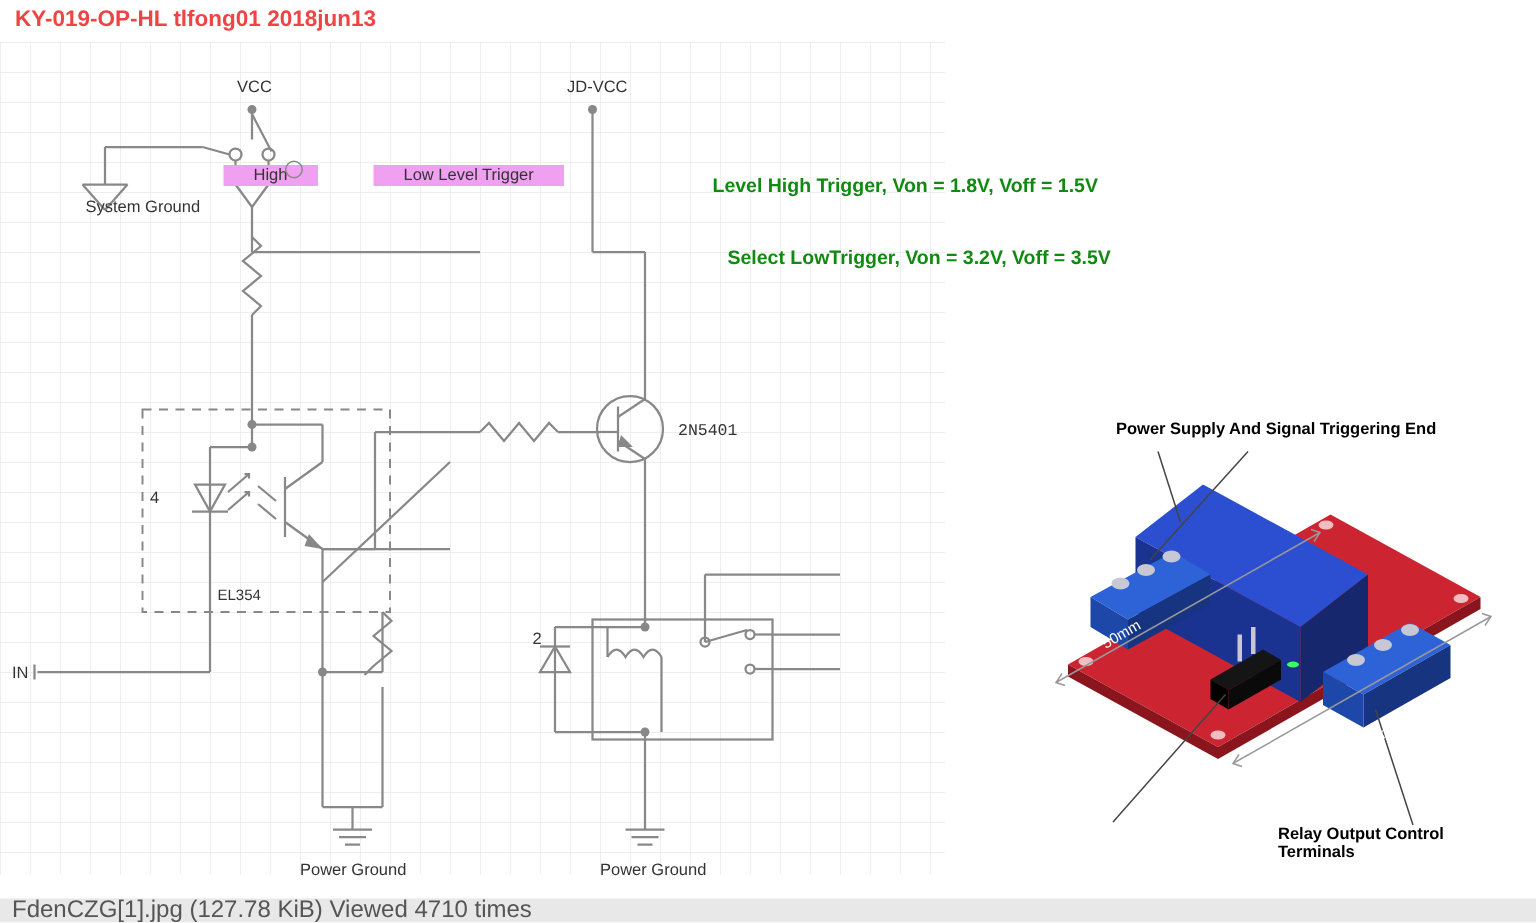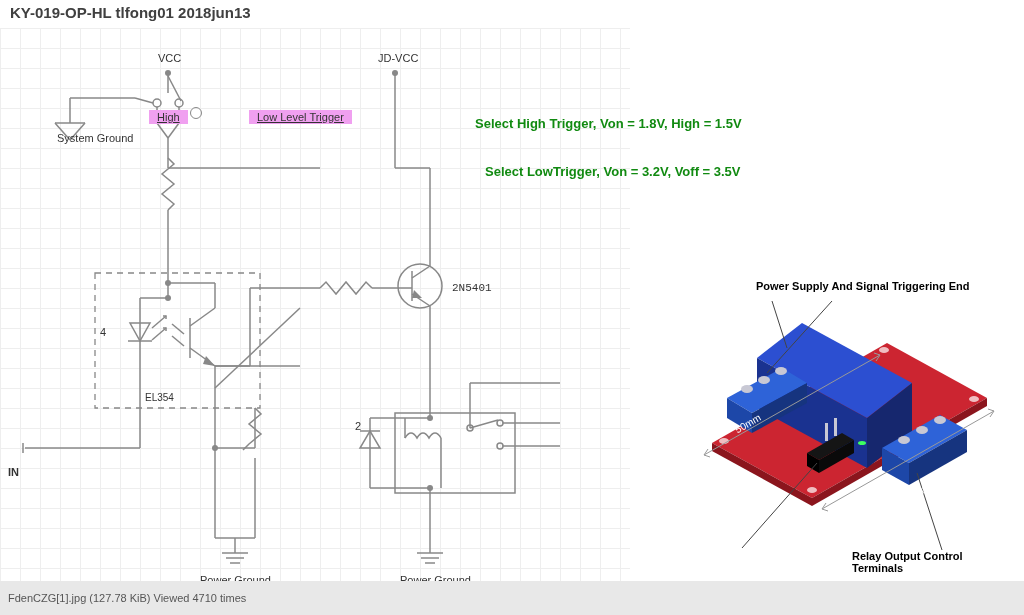--- a/index.html
+++ b/index.html
@@ -1,31 +1,31 @@
 <!DOCTYPE html>
 <html><head>
 <meta charset="utf-8">
 <style>
 * { margin:0; padding:0; box-sizing:border-box; }
 body { width:1024px; height:615px; background:#fff; font-family:Arial,Helvetica,sans-serif; position:relative; overflow:hidden; }
 
-.title { position:absolute; top:4px; left:10px; color:#404040; font-weight:700; font-size:15px; }
-.status { position:absolute; bottom:0; left:0; right:0; height:34px; background:#e8e8e8; color:#555; font-size:11px; padding-left:8px; display:flex; align-items:center; }
+.title { position:absolute; top:4px; left:10px; color:#ef4444; font-weight:700; font-size:15px; }
+.status { position:absolute; bottom:0; left:0; right:0; height:16px; background:#e8e8e8; color:#555; font-size:16px; padding-left:8px; display:flex; align-items:center; }
 
 .grid { position:absolute; left:0; top:28px; width:630px; height:555px;
   background-image:
     linear-gradient(#eee 1px,transparent 1px),
     linear-gradient(90deg,#eee 1px,transparent 1px);
   background-size:20px 20px;
 }
 
 .label { position:absolute; font-size:11px; color:#333; }
 .note { position:absolute; color:#118a11; font-weight:700; font-size:13px; }
 
-.hl-pill { background:#f0a0f0; padding:1px 8px;text-decoration:underline; }
+.hl-pill { background:#f0a0f0; padding:1px 20px; }
 
 .schematic { position:absolute; left:0; top:28px; width:630px; height:555px; }
 .wire { stroke:#888; stroke-width:1.5; fill:none; }
 .dot { fill:#888; }
 .dash { stroke:#888; stroke-width:1.3; stroke-dasharray:6 5; fill:none; }
 
 .photo { position:absolute; right:22px; top:288px; width:330px; height:280px; }
 .photo-lbl { position:absolute; font-size:11px; color:#000; }
 .pink { background:#f7b6f7; padding:0 2px; }
 .bold { font-weight:700; }
@@ -198,33 +198,33 @@
   <line class="wire" x1="515" y1="418" x2="560" y2="418"></line>
   <line class="wire" x1="470" y1="385" x2="470" y2="355"></line>
   <line class="wire" x1="470" y1="355" x2="560" y2="355"></line>
 
   <line class="wire" x1="430" y1="390" x2="430" y2="390"></line>
 </svg>
 
 <div class="label" style="left:158px; top:52px;text-align:right;">VCC</div>
 <div class="label" style="left:378px; top:52px;">JD-VCC</div>
 <div class="label" style="left:28px; top:132px;margin-left:29px;">System Ground</div>
-<div class="label" style="left:8px; top:466px;font-weight:bold;">IN</div>
+<div class="label" style="left:8px; top:443px;">IN</div>
 <div class="label" style="left:145px; top:392px; font-size:10px;">EL354</div>
 <div class="label" style="left:100px; top:326px;">4</div>
 <div class="label" style="left:355px; top:420px;">2</div>
 <div class="label" style="left:452px; top:282px;font-family:Liberation Mono, monospace;">2N5401</div>
 <div class="label" style="left:200px; top:574px;">Power Ground</div>
 <div class="label" style="left:400px; top:574px;">Power Ground</div>
 
 <span class="label hl-pill" style="left:149px; top:110px;">High</span>
 <span class="label hl-pill" style="left:206px; top:110px;margin-left:43px;">Low Level Trigger</span>
 <span style="position:absolute; left:190px; top:107px; width:12px; height:12px; border:1.5px solid #888; border-radius:50%;"></span>
 
-<div class="note" style="left:475px; top:116px;">Select High Trigger, Von = 1.8V, High = 1.5V</div>
+<div class="note" style="left:475px; top:116px;">Level High Trigger, Von = 1.8V, Voff = 1.5V</div>
 <div class="note" style="left:485px; top:164px;">Select LowTrigger, Von = 3.2V, Voff = 3.5V</div>
 
 <div class="photo">
   <svg viewBox="0 0 330 280" width="330" height="280">
 
     <g transform="translate(40,35)">
 
       <polygon class="pcb" points="0,120 175,20 275,75 100,175"></polygon>
 
       <polygon class="pcb-dark" points="0,120 100,175 100,183 0,128"></polygon>
@@ -277,21 +277,21 @@
       <polyline class="dim-line" points="276,86 282,88 278,94"></polyline>
       <polyline class="dim-line" points="114,180 110,186 116,188"></polyline>
     </g>
 
     <line class="lead-line" x1="100" y1="13" x2="115" y2="60"></line>
     <line class="lead-line" x1="160" y1="13" x2="95" y2="85"></line>
     <line class="lead-line" x1="70" y1="260" x2="145" y2="175"></line>
     <line class="lead-line" x1="270" y1="262" x2="245" y2="185"></line>
   </svg>
 
-  <div class="photo-lbl bold" style="top:-8px; left:84px;">Power Supply And Signal Triggering End</div>
+  <div class="photo-lbl bold" style="top:-8px; left:72px;">Power Supply And Signal Triggering End</div>
 
 
   <div class="photo-lbl bold" style="top:262px; left:180px;">Relay Output Control Terminals</div>
 
   <div class="photo-lbl" style="top:130px; left:62px; transform:rotate(-30deg); color:#fff; font-size:10px;">50mm</div>
   <div class="photo-lbl" style="top:200px; left:230px; transform:rotate(-30deg); color:#fff; font-size:10px;">25mm</div>
 </div>
 
 <div class="status">FdenCZG[1].jpg (127.78 KiB) Viewed 4710 times</div>
 

